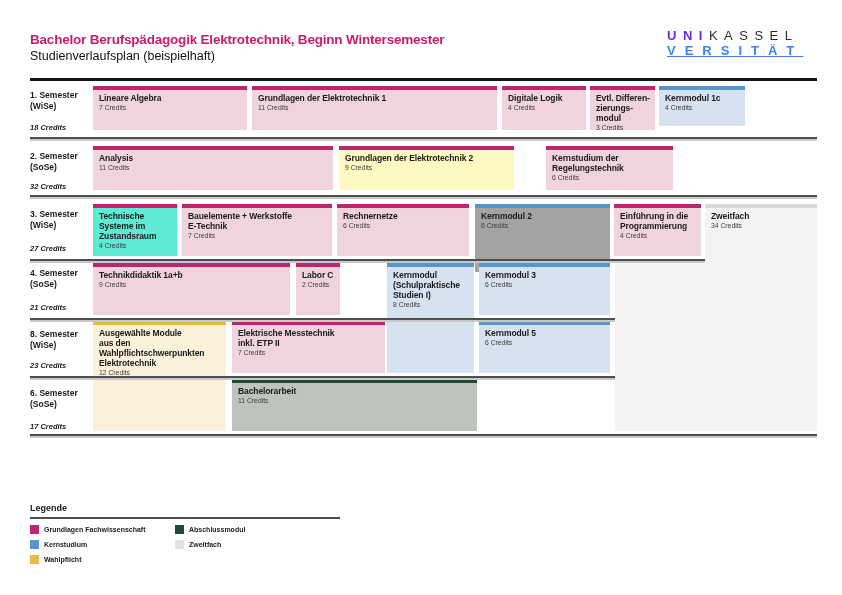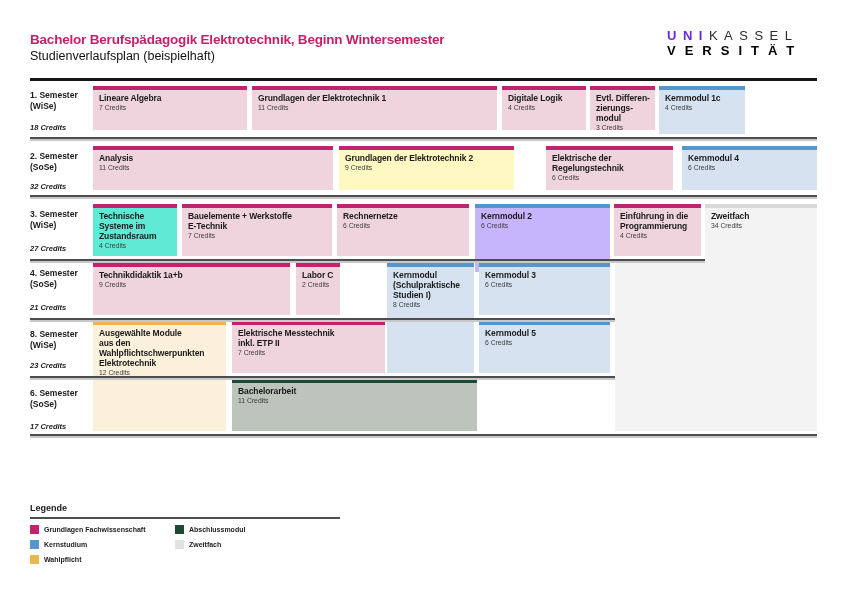--- a/index.html
+++ b/index.html
@@ -32,21 +32,21 @@
 </style>
 </head>
 <body>
 
 <div class="page">
   <div class="title" style="color: rgb(196, 31, 106);">Bachelor Berufspädagogik Elektrotechnik, Beginn Wintersemester</div>
   <div class="subtitle">Studienverlaufsplan (beispielhaft)</div>
 
   <div class="logo">
     <div><span class="l1u" style="color: #6d28d9;">UNI</span><span class="l1k">KASSEL</span></div>
-    <div class="l2" style="color: #000000;">VERSITÄT</div>
+    <div class="l2" style="color: #3b82f6; text-decoration: underline;">VERSITÄT</div>
   </div>
 
   <div class="top-rule"></div>
 
   <div class="plan" id="plan-area">
       <div class="module" style="left: 615px; top: 261px; width: 202px; height: 170px; background: rgb(243, 243, 243);"></div>
       <div class="module" style="left: 705px; top: 204px; width: 112px; height: 227px; background: rgb(243, 243, 243);">
         <div class="mbar" style="background: rgb(216, 216, 216);"></div>
         <div class="mname">Zweitfach</div>
         <div class="mcredits">34 Credits</div>
@@ -66,65 +66,60 @@
         <div class="mname">Digitale Logik</div>
         <div class="mcredits">4 Credits</div>
       </div>
       <div class="module" style="left: 590px; top: 86px; width: 65px; height: 44px; background: rgb(240, 212, 221);">
         <div class="mbar" style="background: rgb(192, 36, 109);"></div>
         <div class="mname">Evtl. Differen-
 zierungs-
 modul</div>
         <div class="mcredits">3 Credits</div>
       </div>
-      <div class="module" style="left: 659px; top: 86px; width: 86px; height: 48px; background: rgb(215, 226, 241);">
+      <div class="module" style="left: 659px; top: 86px; width: 86px; height: 40px; background: rgb(215, 226, 241);">
         <div class="mbar" style="background: rgb(85, 150, 204);"></div>
         <div class="mname">Kernmodul 1c</div>
         <div class="mcredits">4 Credits</div>
       </div>
       <div class="module" style="left: 93px; top: 146px; width: 240px; height: 44px; background: rgb(240, 212, 221);">
         <div class="mbar" style="background: rgb(192, 36, 109);"></div>
         <div class="mname">Analysis</div>
         <div class="mcredits">11 Credits</div>
       </div>
       <div class="module" style="left: 339px; top: 146px; width: 175px; height: 44px; background: #fef9c3;">
         <div class="mbar" style="background: rgb(192, 36, 109);"></div>
         <div class="mname">Grundlagen der Elektrotechnik 2</div>
         <div class="mcredits">9 Credits</div>
       </div>
       <div class="module" style="left: 546px; top: 146px; width: 127px; height: 44px; background: rgb(240, 212, 221);">
         <div class="mbar" style="background: rgb(192, 36, 109);"></div>
-        <div class="mname">Elektrische der
+        <div class="mname">Kernstudium der
 Regelungstechnik</div>
-        <div class="mcredits">6 Credits</div>
-      </div>
-      <div class="module" style="left: 682px; top: 146px; width: 135px; height: 44px; background: rgb(215, 226, 241);">
-        <div class="mbar" style="background: rgb(85, 150, 204);"></div>
-        <div class="mname">Kernmodul 4</div>
         <div class="mcredits">6 Credits</div>
       </div>
       <div class="module" style="left: 93px; top: 204px; width: 84px; height: 52px; background: #5eead4;">
         <div class="mbar" style="background: rgb(192, 36, 109);"></div>
         <div class="mname">Technische
 Systeme im
 Zustandsraum</div>
         <div class="mcredits">4 Credits</div>
       </div>
       <div class="module" style="left: 182px; top: 204px; width: 150px; height: 52px; background: rgb(240, 212, 221);">
         <div class="mbar" style="background: rgb(192, 36, 109);"></div>
         <div class="mname">Bauelemente + Werkstoffe
 E-Technik</div>
         <div class="mcredits">7 Credits</div>
       </div>
       <div class="module" style="left: 337px; top: 204px; width: 132px; height: 52px; background: rgb(240, 212, 221);">
         <div class="mbar" style="background: rgb(192, 36, 109);"></div>
         <div class="mname">Rechnernetze</div>
         <div class="mcredits">6 Credits</div>
       </div>
-      <div class="module" style="left: 475px; top: 204px; width: 135px; height: 68px; background: #c4b5fd;">
+      <div class="module" style="left: 475px; top: 204px; width: 135px; height: 68px; background: #a3a3a3;">
         <div class="mbar" style="background: rgb(85, 150, 204);"></div>
         <div class="mname">Kernmodul 2</div>
         <div class="mcredits">6 Credits</div>
       </div>
       <div class="module" style="left: 614px; top: 204px; width: 87px; height: 52px; background: rgb(240, 212, 221);">
         <div class="mbar" style="background: rgb(192, 36, 109);"></div>
         <div class="mname">Einführung in die
 Programmierung</div>
         <div class="mcredits">4 Credits</div>
       </div>

